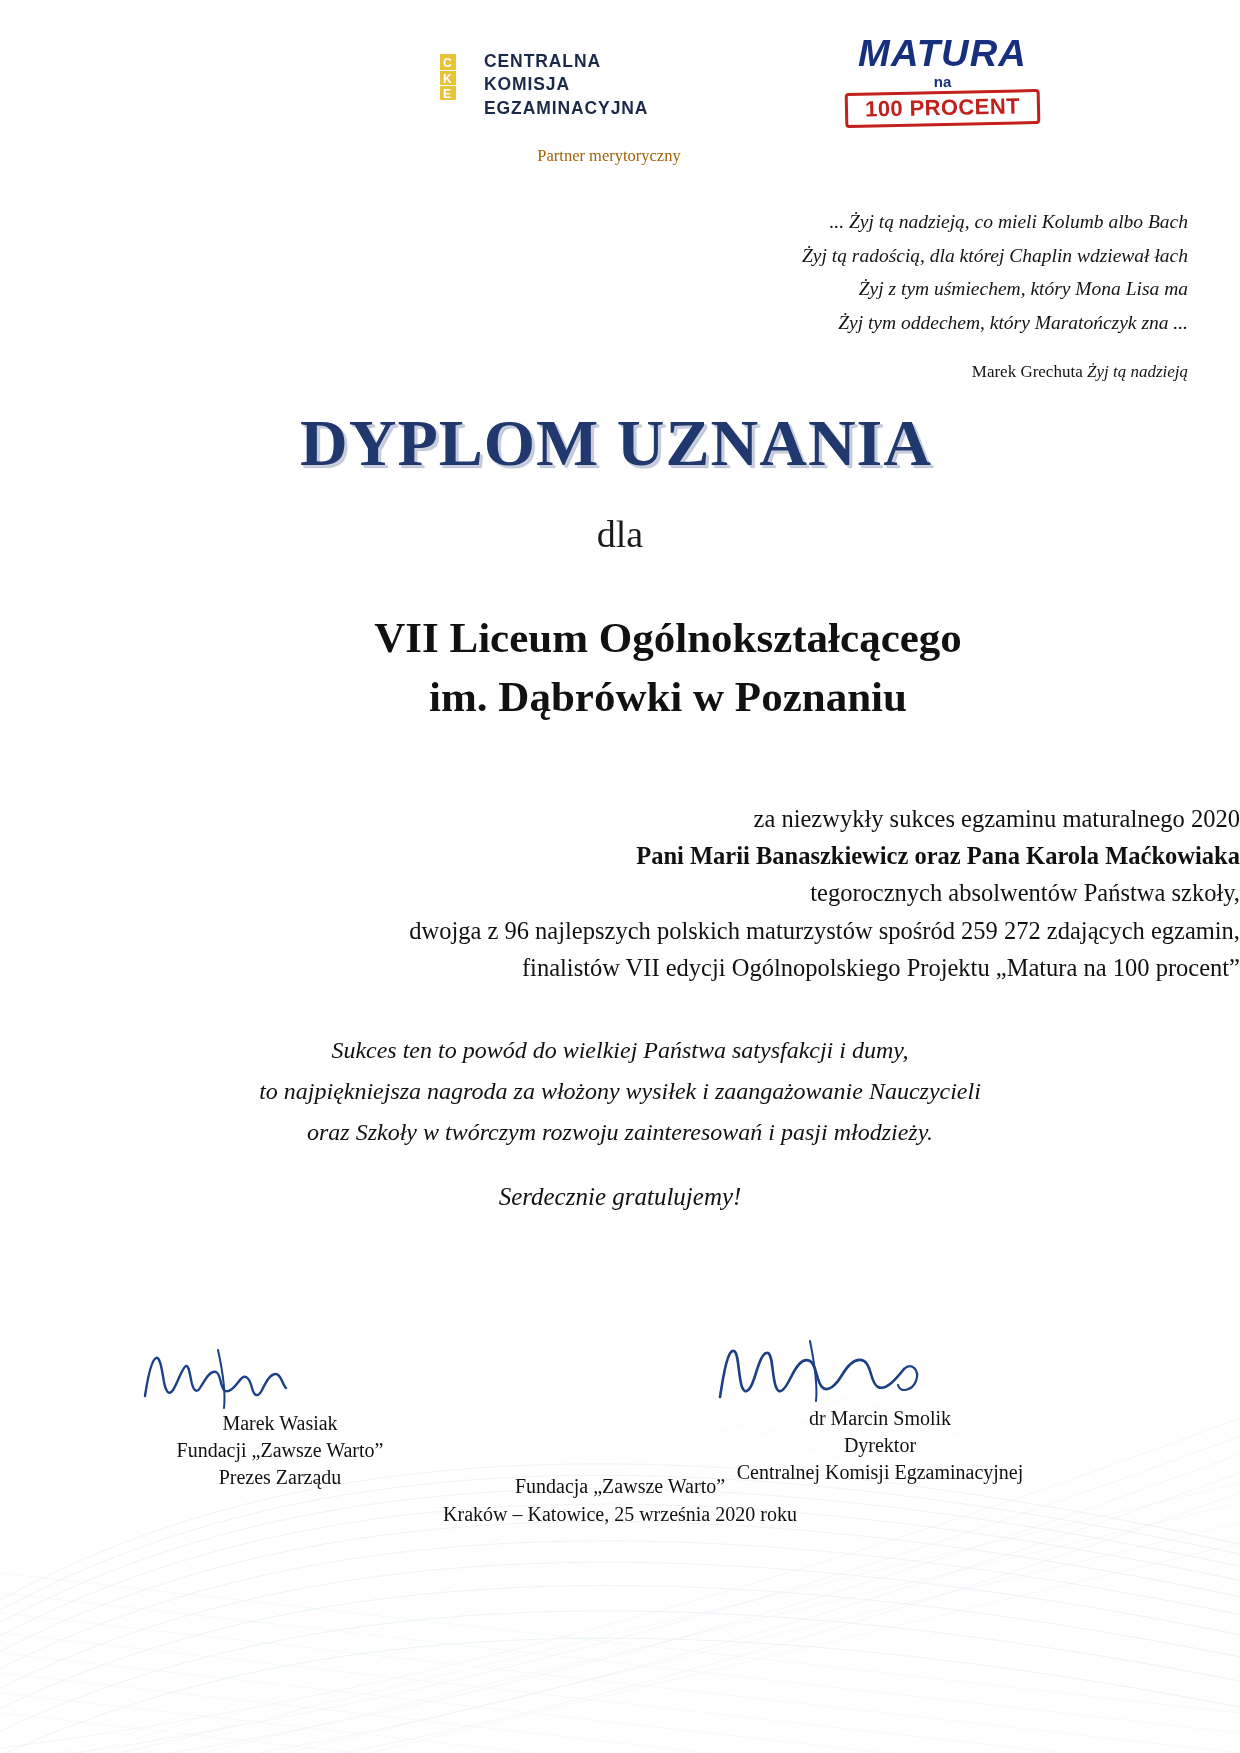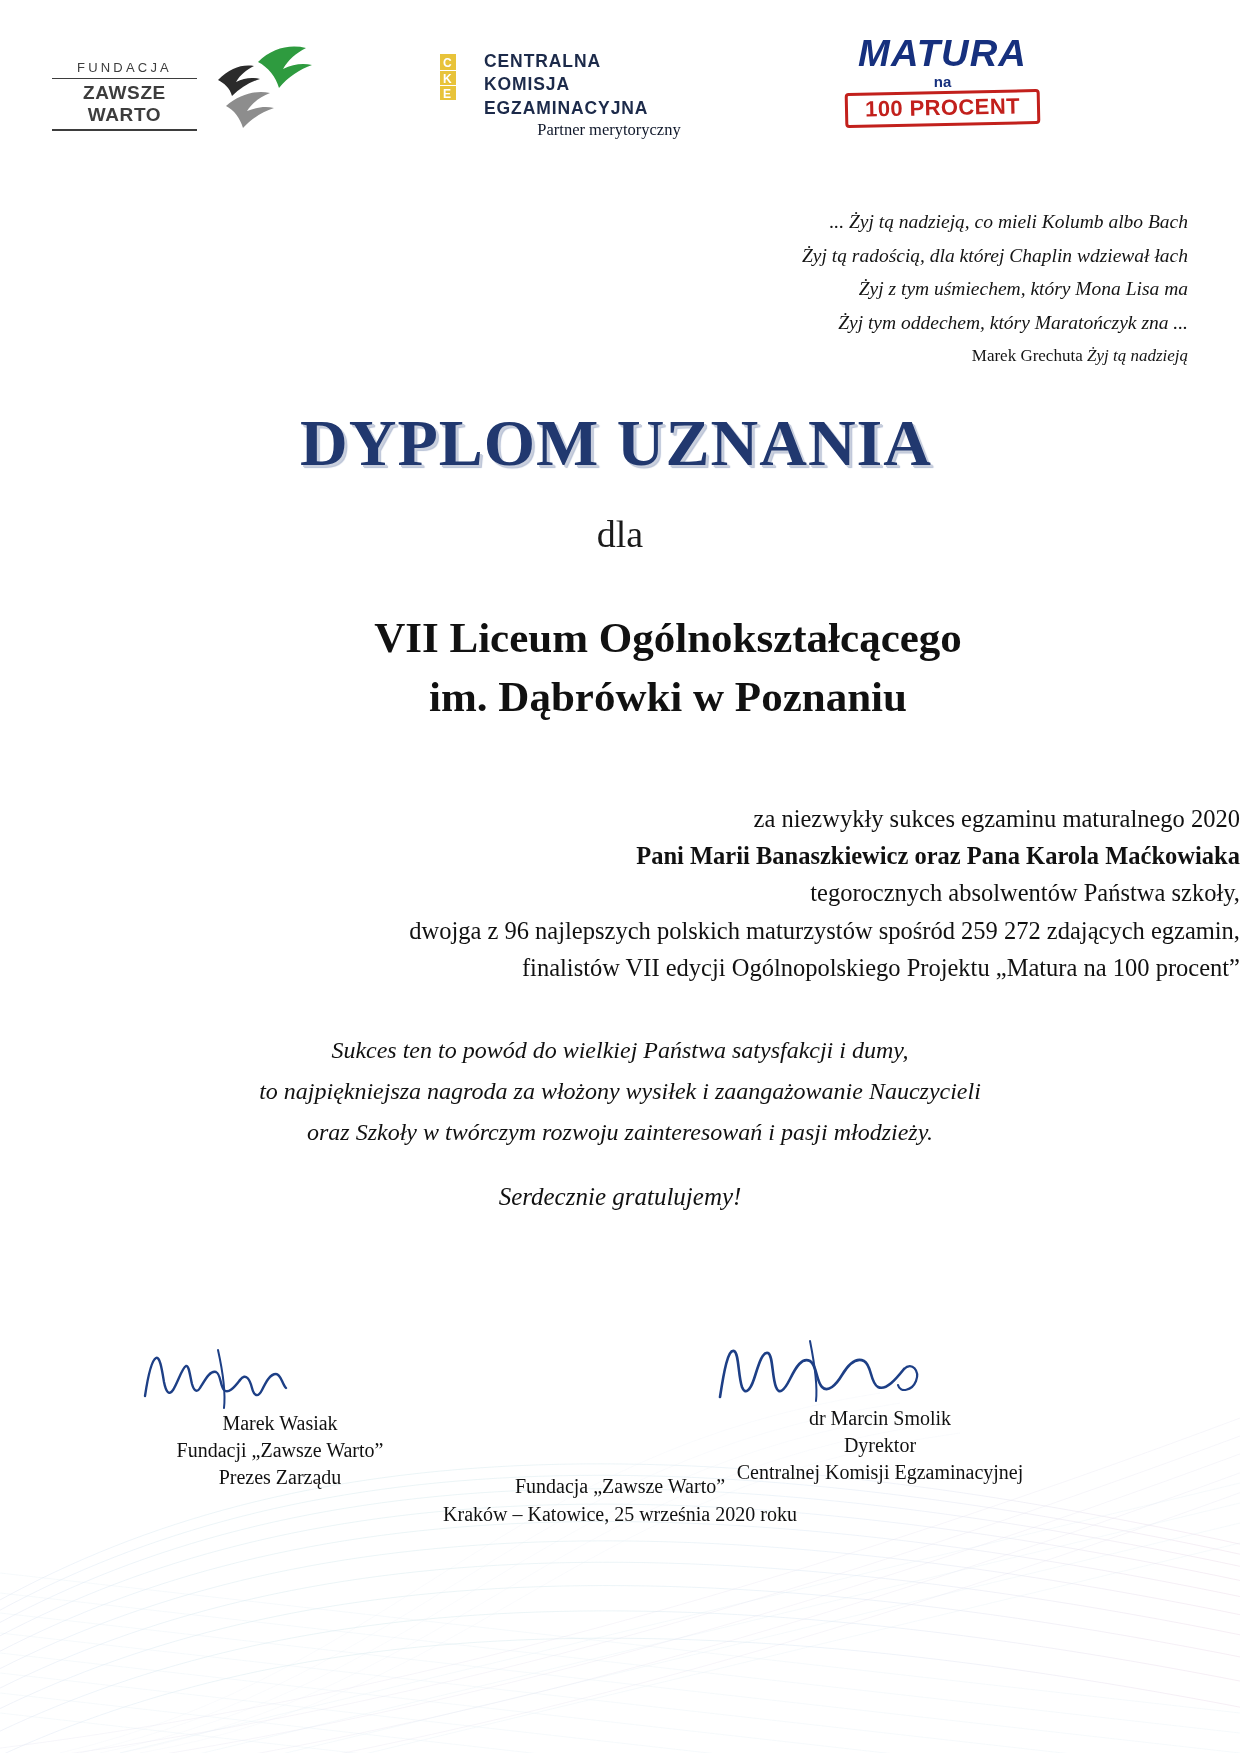--- a/index.html
+++ b/index.html
@@ -102,26 +102,26 @@
     font-family: "Liberation Sans", sans-serif;
     font-weight: 700;
     font-size: 17.5px;
     letter-spacing: .9px;
     line-height: 1.33;
     color: #1c2a4a;
   }
   .cke-partner {
     position: absolute;
     left: 4px;
-    top: 70px;
+    top: 96px;
     width: 330px;
     text-align: center;
     font-family: "Liberation Serif", serif;
     font-size: 16.5px;
-    color: #0f172a;
+    color: #a16207;
   }
 
   .logo-matura {
     position: absolute;
     left: 845px;
     top: 36px;
     width: 195px;
     height: 100px;
   }
   .matura-word {
@@ -166,21 +166,21 @@
     right: 52px;
     top: 205px;
     width: 720px;
     text-align: right;
     font-style: italic;
     font-size: 19.5px;
     line-height: 1.72;
     color: #141414;
   }
   .quote-author {
-    margin-top: 2px;
+    margin-top: 18px;
     font-style: normal;
     font-size: 17px;
   }
   .quote-author .work {
     font-style: italic;
   }
 
   
   .title {
     position: absolute;
@@ -330,33 +330,20 @@
       <path d="M60,600 C 400,520 500,300 880,240"></path>
       <path d="M80,600 C 420,525 520,308 900,250"></path>
       <path d="M100,600 C 440,530 540,316 920,260"></path>
       <path d="M120,600 C 460,535 560,324 940,270"></path>
       <path d="M140,600 C 480,540 580,332 960,280"></path>
     </g>
   </svg>
 
   <div class="header">
 
-    <div class="logo-fundacja">
-      <div class="fund-text">
-        <div class="fund-line1">FUNDACJA</div>
-        <div class="fund-rule"></div>
-        <div class="fund-line2">ZAWSZE WARTO</div>
-        <div class="fund-rule2"></div>
-      </div>
-      <svg class="birds" viewBox="0 0 145 90">
-        <path d="M18,40 C30,28 42,24 54,26 C46,30 40,35 36,42 C44,38 52,37 60,39 C50,42 40,48 32,56 C30,48 24,43 18,40 Z" fill="#2b2b2b"></path>
-        <path d="M58,22 C72,8 90,4 106,8 C96,13 88,20 83,29 C93,24 103,23 112,25 C100,29 88,37 79,48 C76,37 68,27 58,22 Z" fill="#2e9b3f"></path>
-        <path d="M26,66 C40,54 56,50 70,53 C60,57 52,63 47,71 C57,67 66,66 74,68 C62,72 51,79 43,88 C40,78 34,70 26,66 Z" fill="#8d8d8d"></path>
-      </svg>
-    </div>
 
     <div class="logo-cke">
       <svg class="cke-mark" viewBox="0 0 36 46">
         <rect x="0" y="0" width="16" height="16" fill="#e8c33a"></rect>
         <rect x="0" y="17" width="16" height="14" fill="#e8c33a"></rect>
         <rect x="0" y="32" width="16" height="14" fill="#e8c33a"></rect>
         <text x="3" y="13" font-family="Liberation Sans, sans-serif" font-size="12" font-weight="700" fill="#ffffff">C</text>
         <text x="3" y="29" font-family="Liberation Sans, sans-serif" font-size="12" font-weight="700" fill="#ffffff">K</text>
         <text x="3" y="44" font-family="Liberation Sans, sans-serif" font-size="12" font-weight="700" fill="#ffffff">E</text>
       </svg>

